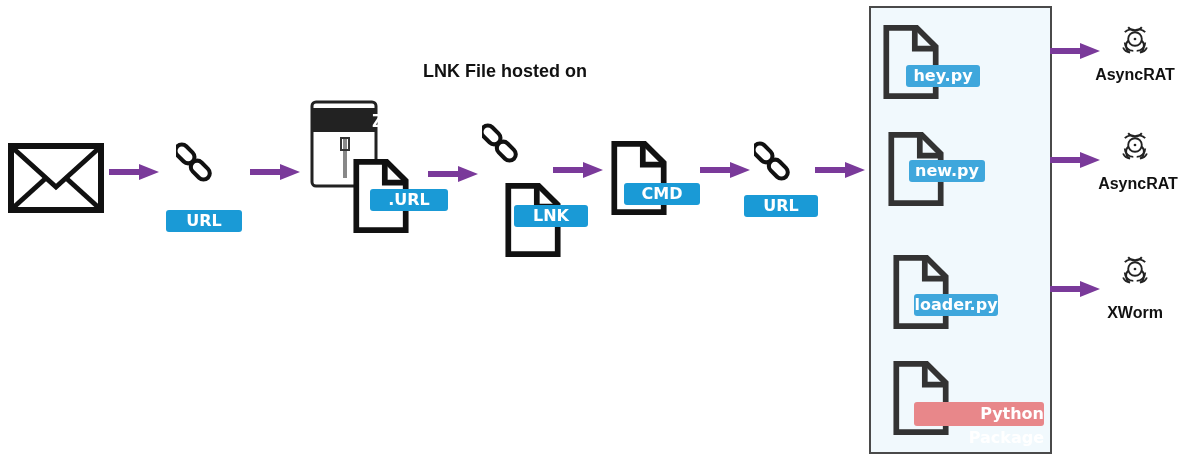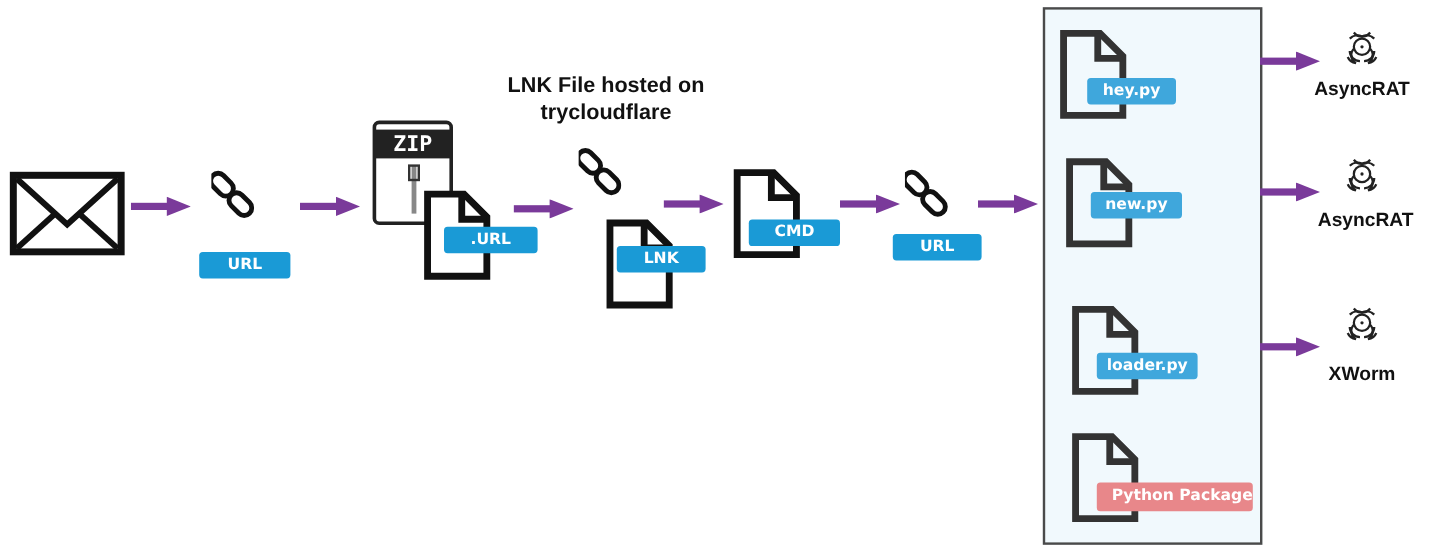--- a/index.html
+++ b/index.html
@@ -1,18 +1,18 @@
 <!DOCTYPE html>
 <html><head>
 <meta charset="utf-8">
 <style>
   html, body { margin:0; padding:0; background:#ffffff; }
   body { width:1200px; height:462px; position:relative; overflow:hidden; font-family:"Liberation Sans", sans-serif; }
   .abs { position:absolute; }
-  .label { position:absolute; color:#fff; font-family:"DejaVu Sans", sans-serif; font-weight:bold; font-size:13px; text-align:center; border-radius:3px; line-height:22px; height:22px; }
+  .label { position:absolute; color:#fff; font-family:"DejaVu Sans", sans-serif; font-weight:bold; font-size:16px; text-align:center; border-radius:3px; line-height:22px; height:22px; }
   .blue { background:#1a9ad6; }
   .bluelight { background:#3fa7dc; }
   .pink { background:#e8878a; }
   .arrow { position:absolute; width:50px; height:16px; }
   .title-text { position:absolute; font-weight:bold; font-size:18px; color:#111; text-align:center; line-height:22px; }
   .mal-label { position:absolute; font-weight:bold; font-size:16px; color:#111; text-align:center; width:100px; }
   .panel { position:absolute; left:869px; top:6px; width:183px; height:448px; background:#f1f9fd; border:2px solid #4a4a4a; box-sizing:border-box; }
 </style>
 </head>
 <body>
@@ -47,21 +47,20 @@
     </symbol>
     <symbol id="sym-arrow" viewBox="0 0 50 16">
       <rect x="0" y="5" width="32" height="6" fill="#7a3a9a"></rect>
       <polygon points="30,0 50,8 30,16" fill="#7a3a9a"></polygon>
     </symbol>
   </defs>
 </svg>
 
 <div class="title-text" style="left:395px; top:60px; width:220px;">
   <div>LNK File hosted on</div>
-  <div>trycloudflare</div>
 </div>
 
 <div class="abs" style="left:8px; top:143px; width:96px; height:70px;">
   <svg width="96" height="70" viewBox="0 0 96 70">
     <rect x="3" y="3" width="90" height="64" fill="#fff" stroke="#111" stroke-width="6"></rect>
     <path d="M6 6 L48 44 L90 6" fill="none" stroke="#111" stroke-width="5"></path>
     <path d="M6 64 L38 35" stroke="#111" stroke-width="5"></path>
     <path d="M90 64 L58 35" stroke="#111" stroke-width="5"></path>
   </svg>
 </div>
@@ -81,21 +80,21 @@
     <use href="#sym-arrow"></use>
   </svg>
 
 <div class="abs" style="left:308px; top:100px; width:140px; height:135px;">
   <svg class="abs" style="left:2px; top:0;" width="68" height="88" viewBox="0 0 68 88">
     <rect x="2" y="2" width="64" height="84" rx="4" fill="#fff" stroke="#222" stroke-width="3"></rect>
     <rect x="2" y="8" width="64" height="24" fill="#222"></rect>
     <rect x="33" y="38" width="4" height="40" fill="#888"></rect>
     <rect x="31" y="38" width="8" height="12" fill="none" stroke="#333" stroke-width="2"></rect>
   </svg>
-  <div class="abs" style="left:2px; top:10px; width:68px; text-align:center; color:#fff; font-weight:bold; font-size:18px; font-family:'DejaVu Sans Mono',monospace;">ZIP</div>
+  <div class="abs" style="left:2px; top:10px; width:68px; text-align:center; color:#fff; font-weight:bold; font-size:18px; font-family:'DejaVu Sans Mono',monospace;padding-left:44px;">ZIP</div>
   <svg class="abs" style="left:44px; top:58px;" width="58" height="76">
       <use href="#sym-file"></use>
     </svg>
   <div class="label blue" style="left:62px; top:89px; width:78px;">.URL</div>
 </div>
 
 <svg class="arrow" style="left:428px; top:166px;">
     <use href="#sym-arrow"></use>
   </svg>
 

